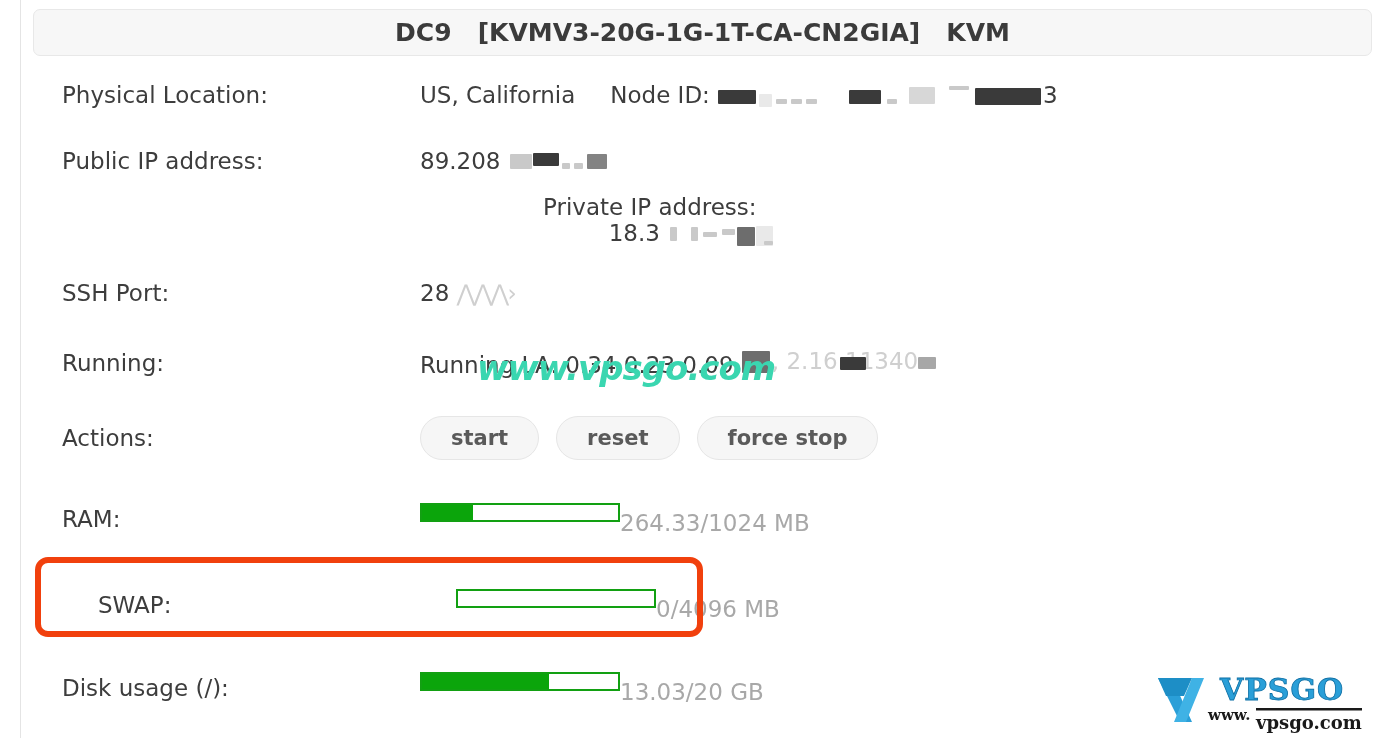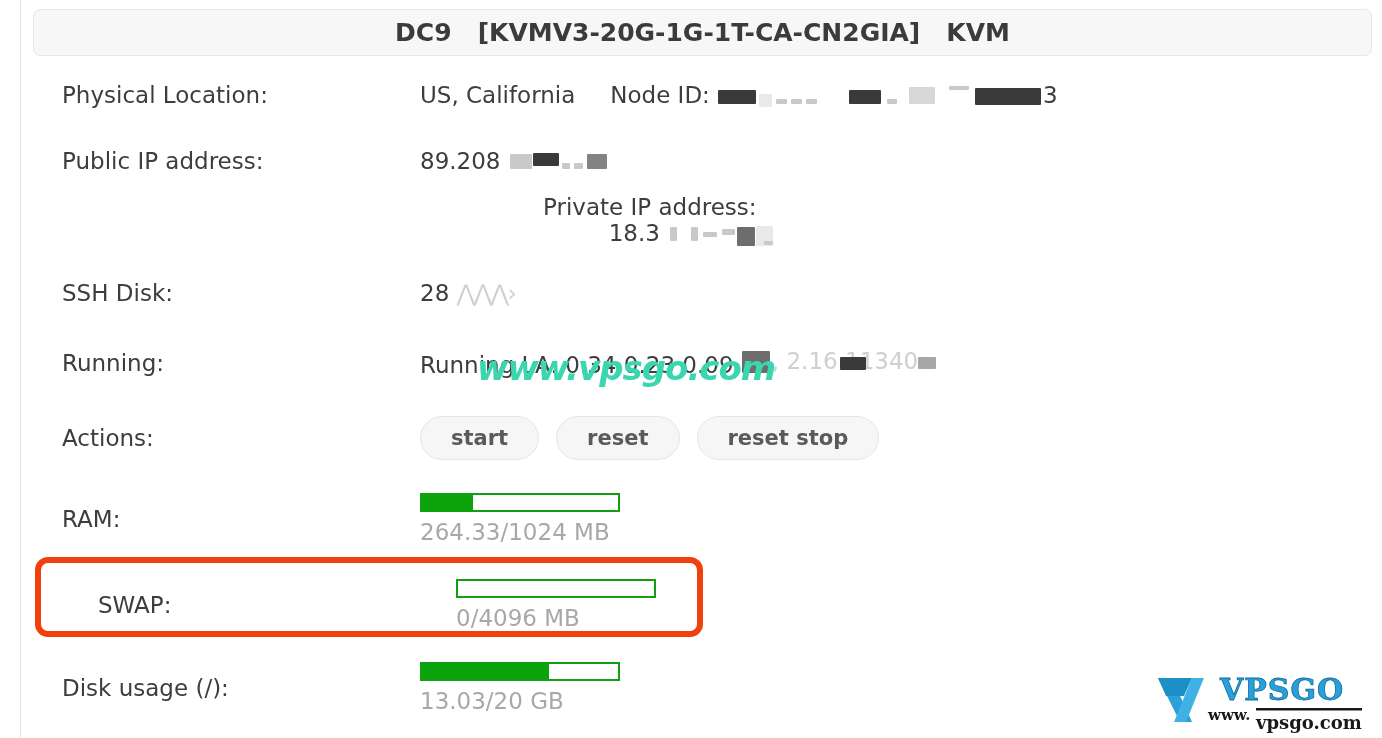--- a/index.html
+++ b/index.html
@@ -131,21 +131,21 @@
     color: #5a5a5a;
     cursor: pointer;
     display: inline-flex;
     align-items: center;
     justify-content: center;
   }
 
   
   .meter-block {
     display: flex;
-    flex-direction: column;
+    flex-direction: row;
     align-items: flex-start;
   }
   .meter-track {
     width: 200px;
     height: 19px;
     border: 2px solid #12a012;
     background: #ffffff;
     position: relative;
     overflow: hidden;
   }
@@ -264,21 +264,21 @@
           <span class="redact light" style="width:14px;height:5px;margin-left:5px;margin-top:-4px;"></span>
           <span class="redact light" style="width:13px;height:6px;margin-left:5px;margin-top:-8px;"></span>
           <span class="redact mid" style="width:18px;height:19px;margin-left:2px;margin-top:0px;"></span>
           <span class="redact pale" style="width:17px;height:20px;margin-left:1px;"></span>
           <span class="redact light" style="width:9px;height:4px;margin-left:-9px;margin-top:14px;"></span>
         </span>
       </div>
     </div>
 
     <div class="row r-ssh">
-      <div class="row-label">SSH Disk:</div>
+      <div class="row-label">SSH Port:</div>
       <div class="row-value">
         <span>28</span>
         <span class="ghost" style="letter-spacing:-2px;">⋀⋀⋀ ›</span>
       </div>
     </div>
 
     <div class="row r-status">
       <div class="row-label">Running:</div>
       <div class="row-value">
         <span>Running  LA: 0.34 0.23 0.09</span>
@@ -290,21 +290,21 @@
         </span>
       </div>
     </div>
 
     <div class="row r-actions">
       <div class="row-label">Actions:</div>
       <div class="row-value">
         <div class="btn-row">
           <button class="pill-btn">start</button>
           <button class="pill-btn">reset</button>
-          <button class="pill-btn">reset stop</button>
+          <button class="pill-btn">force stop</button>
         </div>
       </div>
     </div>
 
     <div class="row r-ram meter">
       <div class="row-label">RAM:</div>
       <div class="row-value">
         <div class="meter-block">
           <div class="meter-track" style="border-color: rgb(18, 160, 18);">
             <div class="meter-fill" id="ram-fill" style="width: 26%; background: rgb(11, 165, 11);"></div>

